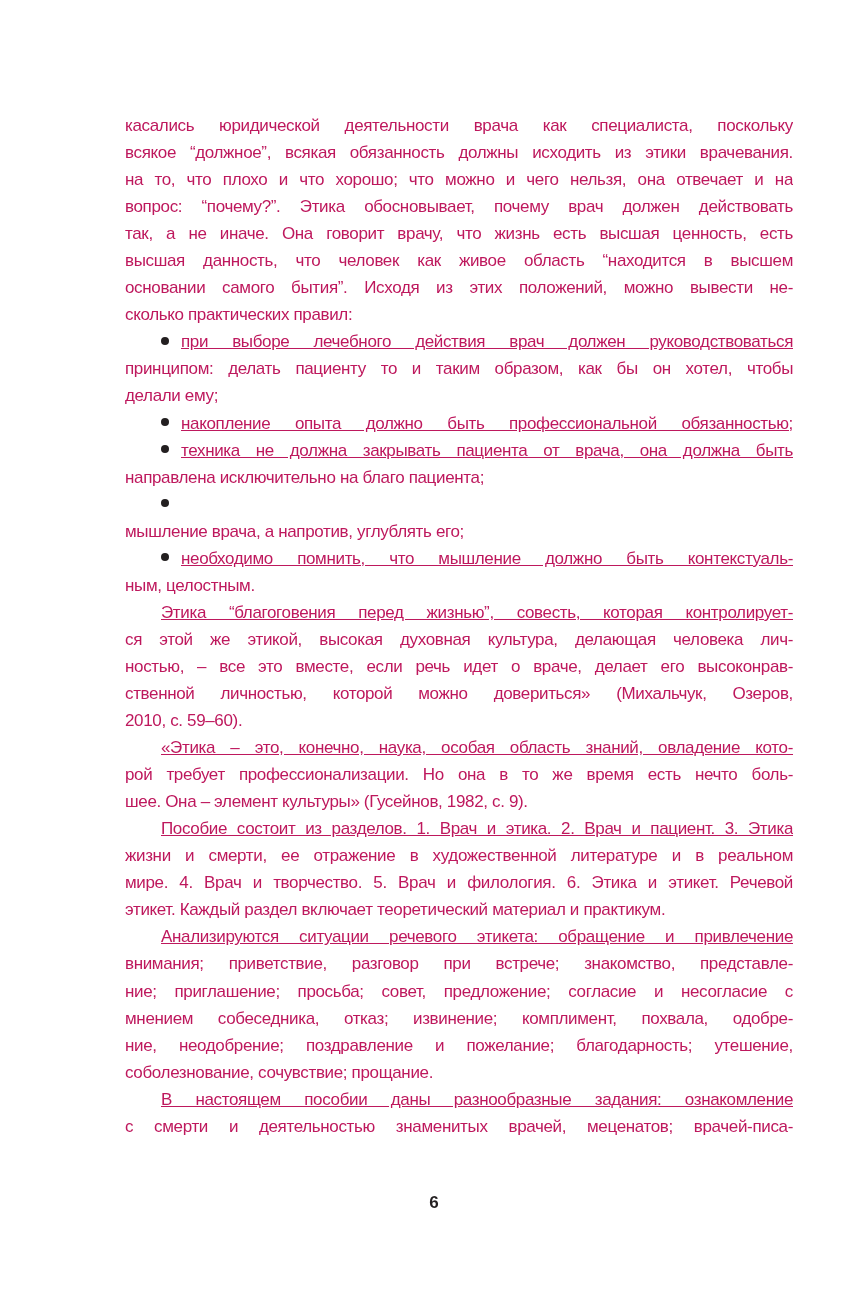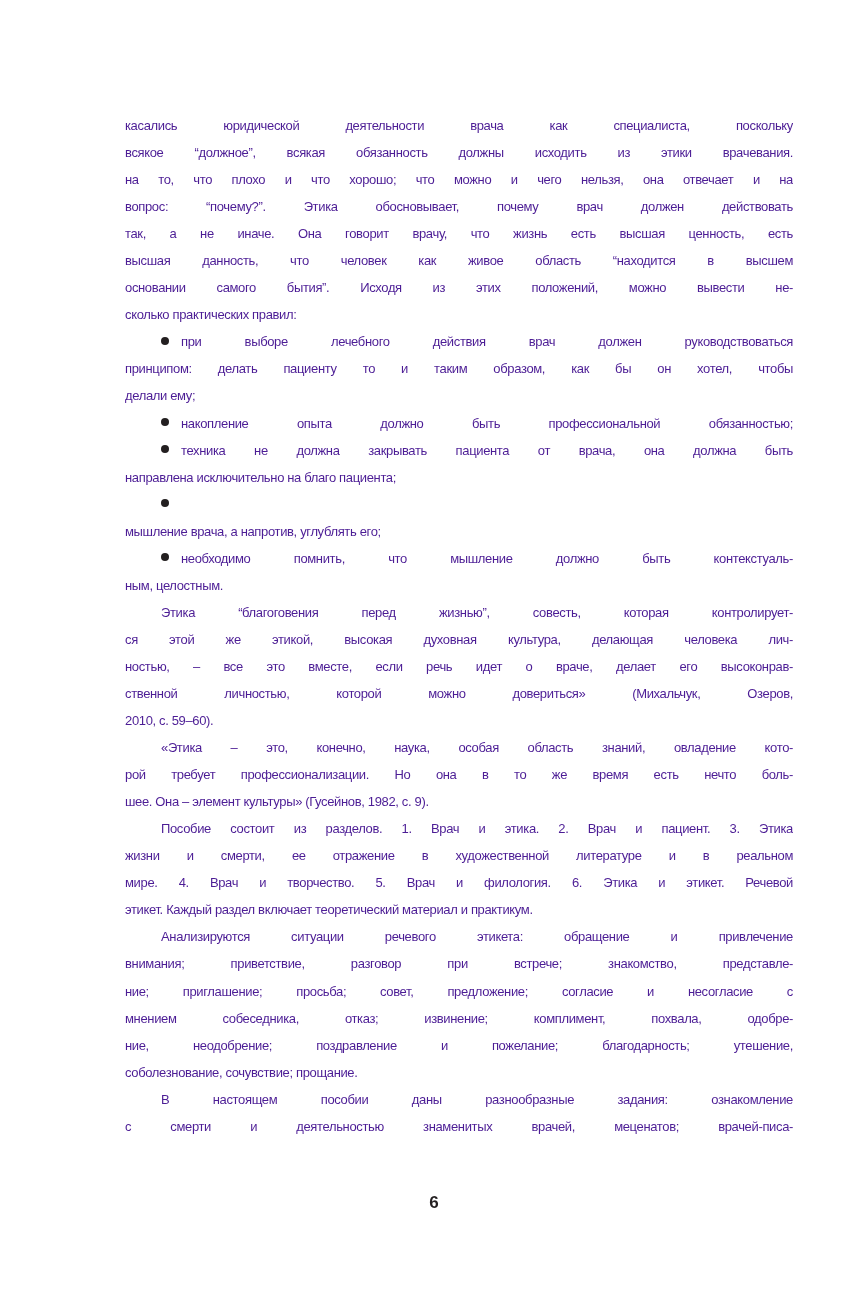--- a/index.html
+++ b/index.html
@@ -12,37 +12,38 @@
       height: 1311px;
       position: relative;
       overflow: hidden;
     }
     .page {
       position: absolute;
       left: 125px;
       top: 112px;
       width: 668px;
       font-family: "Liberation Sans", "DejaVu Sans", sans-serif;
-      font-size: 13px;
-      color: #4c1d95;
+      font-size: 17px;
+      color: #be185d;
       letter-spacing: -0.35px;
     }
     .line {
       height: 27.05px;
       line-height: 27.05px;
       white-space: nowrap;
       text-align: justify;
       text-align-last: justify;
       overflow: hidden;
     }
     .line.last {
       text-align-last: left;
     }
     .line.indent {
       padding-left: 36px;
+      text-decoration: underline;
     }
     .bullet-dot {
       display: inline-block;
       width: 8px;
       height: 8px;
       border-radius: 50%;
       background: #231f20;
       vertical-align: middle;
       margin-right: 12px;
       position: relative;

